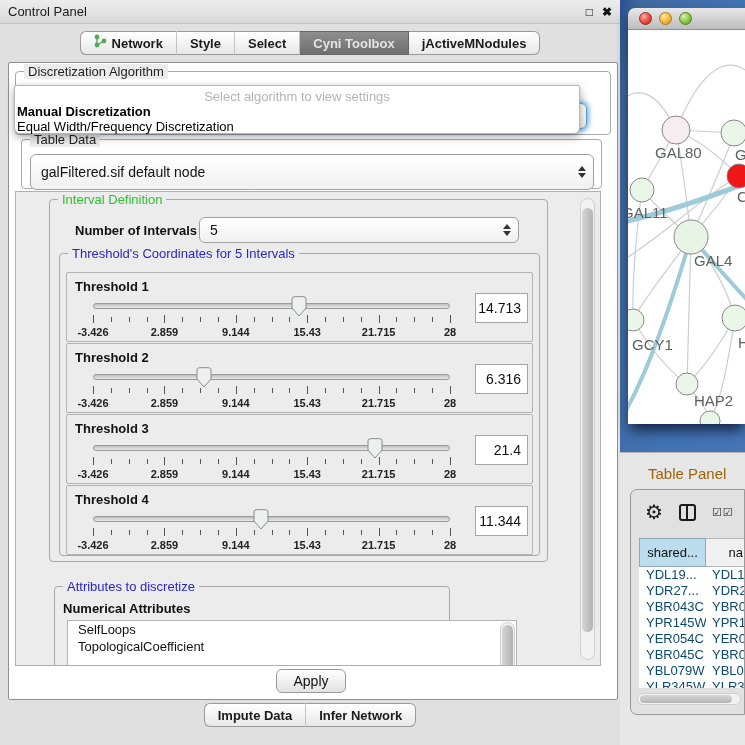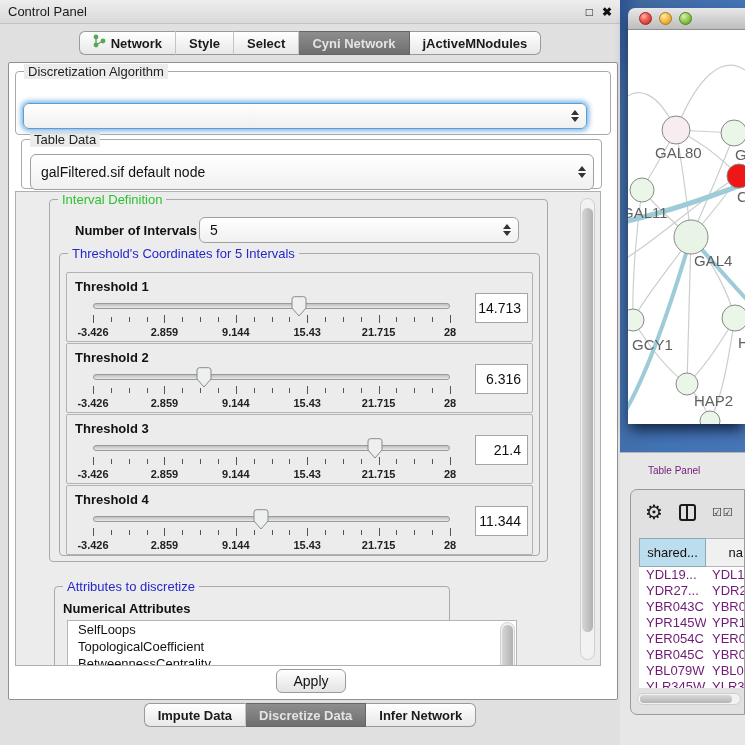--- a/index.html
+++ b/index.html
@@ -90,34 +90,34 @@
   .net-titlebar { position:absolute; left:0; top:0; width:100%; height:22px; border-radius:7px 0 0 0;
     background:linear-gradient(#e8e8e8,#bdbdbd); border-bottom:1px solid #8e8e8e;
     display:flex; align-items:center; gap:7px; padding-left:11px; }
   .light { width:13px; height:13px; border-radius:50%; }
   .light.red { background:radial-gradient(circle at 35% 30%, #ffb3ad, #ee6156 40%, #d33a31 75%); border:1px solid #9a2720; }
   .light.yellow { background:radial-gradient(circle at 35% 30%, #ffe9b0, #f6c251 40%, #e8a426 75%); border:1px solid #a87a1e; }
   .light.green { background:radial-gradient(circle at 35% 30%, #d6f0b2, #9ed162 40%, #71b52e 75%); border:1px solid #527f1e; }
   .net-canvas { position:absolute; left:0; top:22px; width:117px; height:394px; background:#fff; overflow:hidden; }
 
   .table-panel-area { position:absolute; left:0; top:452px; width:125px; height:293px; background:#e7e7e7; border-top:1px solid #b5b5b5; }
-  .tp-label { position:absolute; left:28px; top:12px; font-size:10px; color:#701a75; }
+  .tp-label { position:absolute; left:28px; top:12px; font-size:15px; color:#a16207; }
   .table-window { position:absolute; left:10px; top:36px; width:115px; height:226px;
     background:#e1e1e1; border:1px solid #9a9a9a; border-radius:7px 0 0 7px; overflow:hidden; }
   .tw-toolbar { position:absolute; left:0; top:0; width:100%; height:44px; display:flex; align-items:center; gap:16px; padding-left:14px; }
   .gear { font-size:20px; color:#1a1a1a; line-height:1; }
   .split-icon { width:17px; height:17px; border:2px solid #1a1a1a; border-radius:3px; position:relative; }
   .split-icon div { position:absolute; left:50%; top:0; width:2px; height:100%; background:#1a1a1a; transform:translateX(-50%); }
   .checks { font-size:11px; color:#222; letter-spacing:1px; }
   .grid-table { position:absolute; left:8px; top:48px; width:107px; height:150px; background:#fff; overflow:hidden; }
   .grid-head { display:flex; height:29px; }
   .gh-cell { font-size:13px; color:#111; text-align:center; line-height:27px; border:1px solid #8fa8b5; overflow:hidden; white-space:nowrap; }
   .gh-1 { width:67px; background:#bcdded; }
   .gh-2 { width:40px; background:#f0f0f0; border-left:none; border-color:#b5b5b5; text-align:right; padding-right:2px; }
-  .grid-row { display:flex; height:16px; line-height:16px; font-size:13px; color:#701a75; white-space:nowrap; }
+  .grid-row { display:flex; height:16px; line-height:16px; font-size:13px; color:#0c4a6e; white-space:nowrap; }
   .gr-1 { width:67px; padding-left:7px; overflow:hidden; }
   .gr-2 { width:40px; padding-left:6px; overflow:hidden; }
   .hscroll { position:absolute; left:6px; top:203px; width:104px; height:12px; border:1px solid #cfcfcf;
     border-radius:6px; background:#f2f2f2; }
   .hscroll div { position:absolute; left:2px; top:1px; width:92px; height:8px; border-radius:5px;
     background:linear-gradient(#d8d8d8,#b4b4b4); }
 </style>
 </head>
 <body>
 
@@ -144,39 +144,44 @@
             </svg></span>
           <span>Network</span>
         </div>
         <div class="tab">
           <span>Style</span>
         </div>
         <div class="tab">
           <span>Select</span>
         </div>
         <div class="tab sel">
-          <span>Cyni Network</span>
+          <span>Cyni Toolbox</span>
         </div>
         <div class="tab">
           <span>jActiveMNodules</span>
         </div>
       </div>
 
     <div class="main-panel">
 
       <div class="group" style="left:6px; top:8px; width:596px; height:64px;">
         <span class="group-title gt-dark">Discretization Algorithm</span>
       </div>
       <div class="combo focused algo-combo">
         <span class="spin">
             <span class="up"></span>
             <span class="down"></span>
           </span>
       </div>
 
+      <div class="popup">
+        <div class="hint">Select algorithm to view settings</div>
+        <div class="opt1">Manual Discretization</div>
+        <div class="opt2">Equal Width/Frequency Discretization</div>
+      </div>
 
       <div class="group" style="left:12px; top:76px; width:581px; height:50px;">
         <span class="group-title gt-dark">Table Data</span>
         <div class="combo" style="left:8px; top:14px; width:564px; height:36px;">
           <span>galFiltered.sif default node</span>
           <span class="spin">
               <span class="up"></span>
               <span class="down"></span>
             </span>
         </div>
@@ -349,41 +354,37 @@
               </div>
           </div>
         </div>
 
         <div class="group" style="left:38px; top:394px; width:396px; height:120px;">
           <span class="group-title gt-blue">Attributes to discretize</span>
           <div class="attr-header" style="left:8px; top:14px;">Numerical Attributes</div>
           <div class="attr-list" style="left:12px; top:33px; width:450px; height:80px;" id="attrList">
             <div class="attr-item">SelfLoops</div>
               <div class="attr-item">TopologicalCoefficient</div>
-              <div class="attr-item">BetweennessCentrality</div>
               <div class="vscroll" style="right:1px; top:1px; height:76px;">
               <div class="vthumb" style="top:2px; height:46px;"></div>
             </div>
           </div>
         </div>
 
         <div class="vscroll" style="left:564px; top:6px; height:462px; width:15px;">
           <div class="vthumb" style="top:9px; height:424px;"></div>
         </div>
       </div>
 
       <div class="apply-btn">Apply</div>
     </div>
 
     <div class="bottom-tabs" id="bottomTabs">
         <div class="tab">
           <span>Impute Data</span>
-        </div>
-        <div class="tab sel">
-          <span>Discretize Data</span>
         </div>
         <div class="tab">
           <span>Infer Network</span>
         </div>
       </div>
   </div>
 
   <div class="right-panel">
 
     <div class="blue-area">

